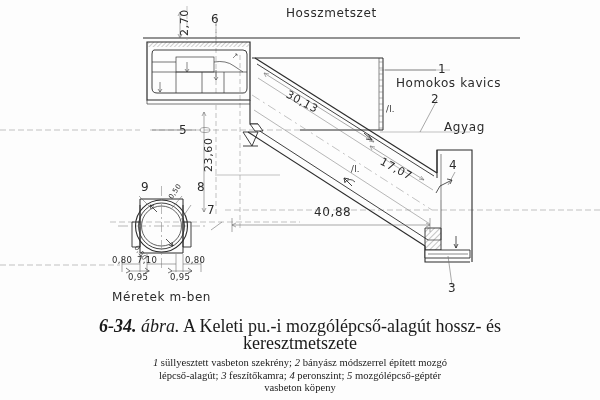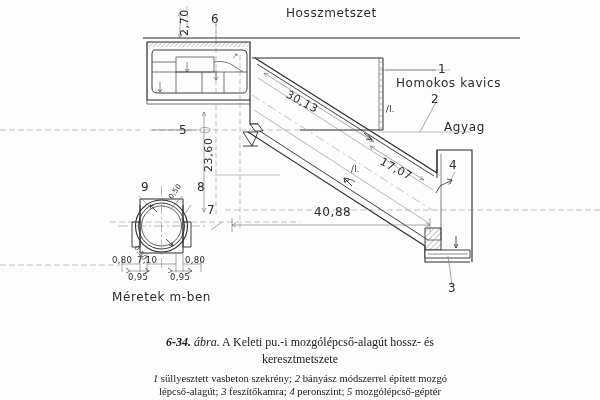--- a/index.html
+++ b/index.html
@@ -45,24 +45,23 @@
   
   #caption-block {
     position: absolute;
     left: 0; top: 312px;
     width: 600px;
     text-align: center;
     font-family: "Liberation Serif", serif;
     color: #1a1a1a;
   }
   #fig-caption {
-    font-size: 12px;
+    font-size: 18px;
     line-height: 17px;
     padding: 6px 70px 0 70px;
-    margin-top: 16px;
   }
   #fig-caption .figno { font-style: italic; font-weight: bold; }
   #fig-caption .abra  { font-style: italic; }
   #legend {
     font-size: 10.6px;
     line-height: 12.6px;
     padding: 5px 92px 0 92px;
     text-align: justify;
     text-align-last: center;
   }

